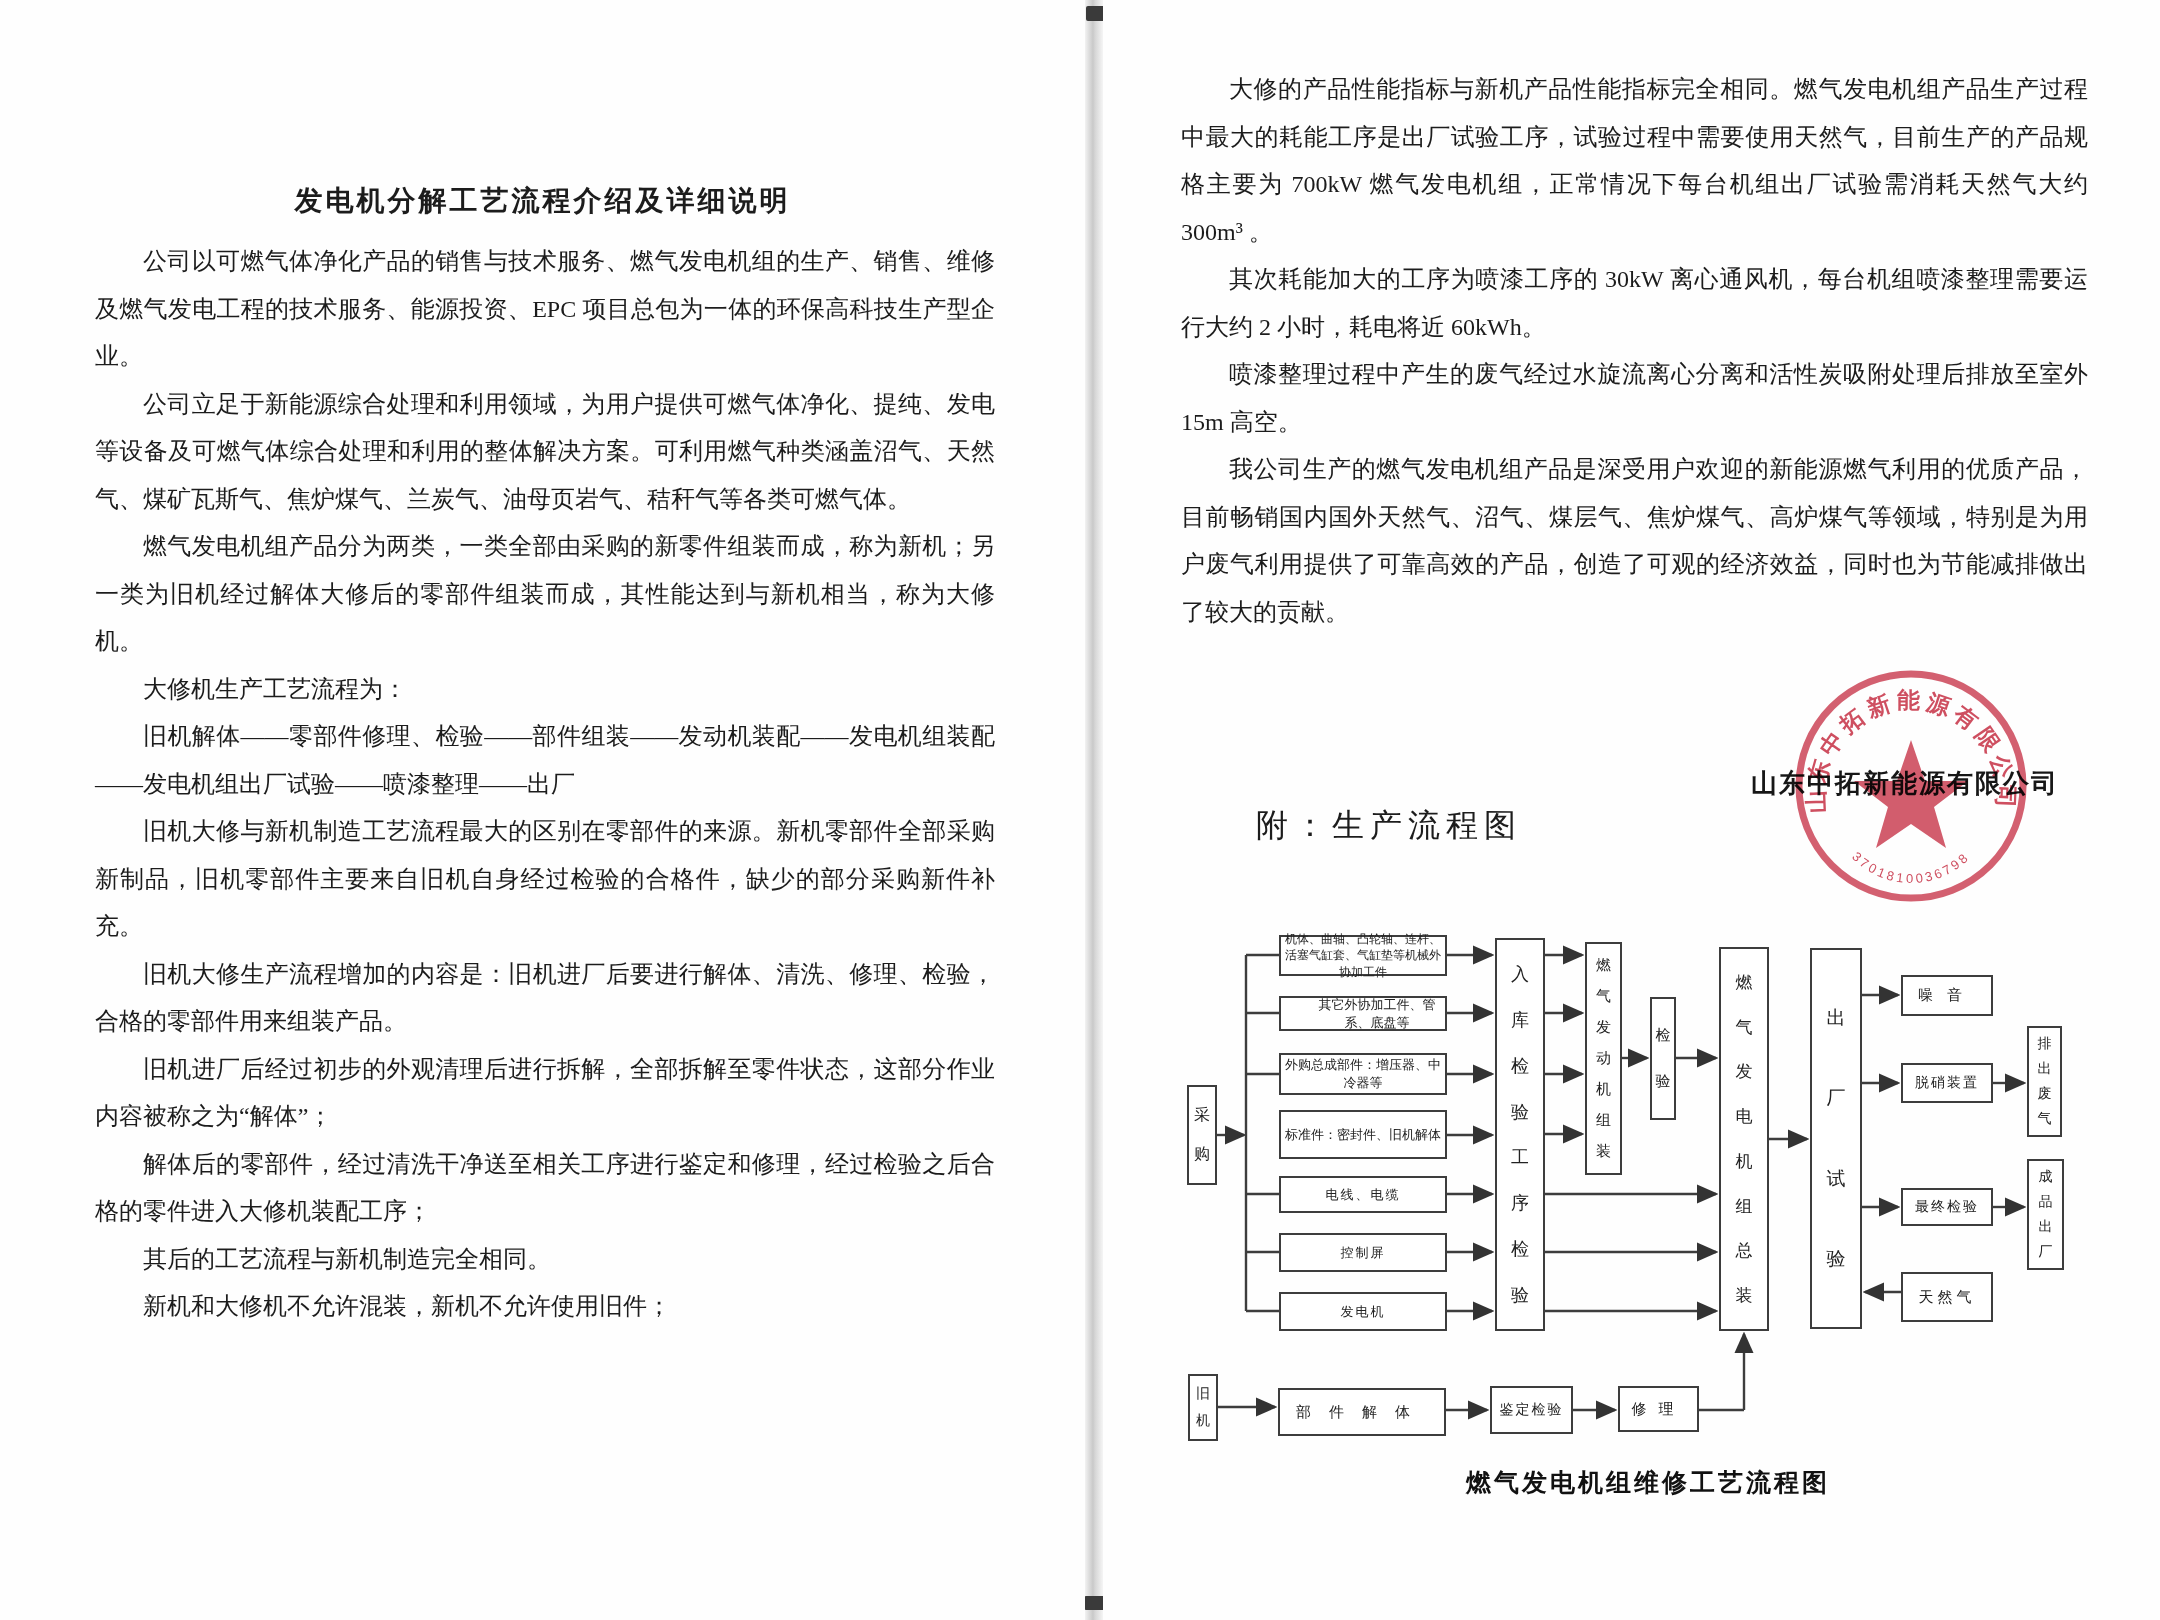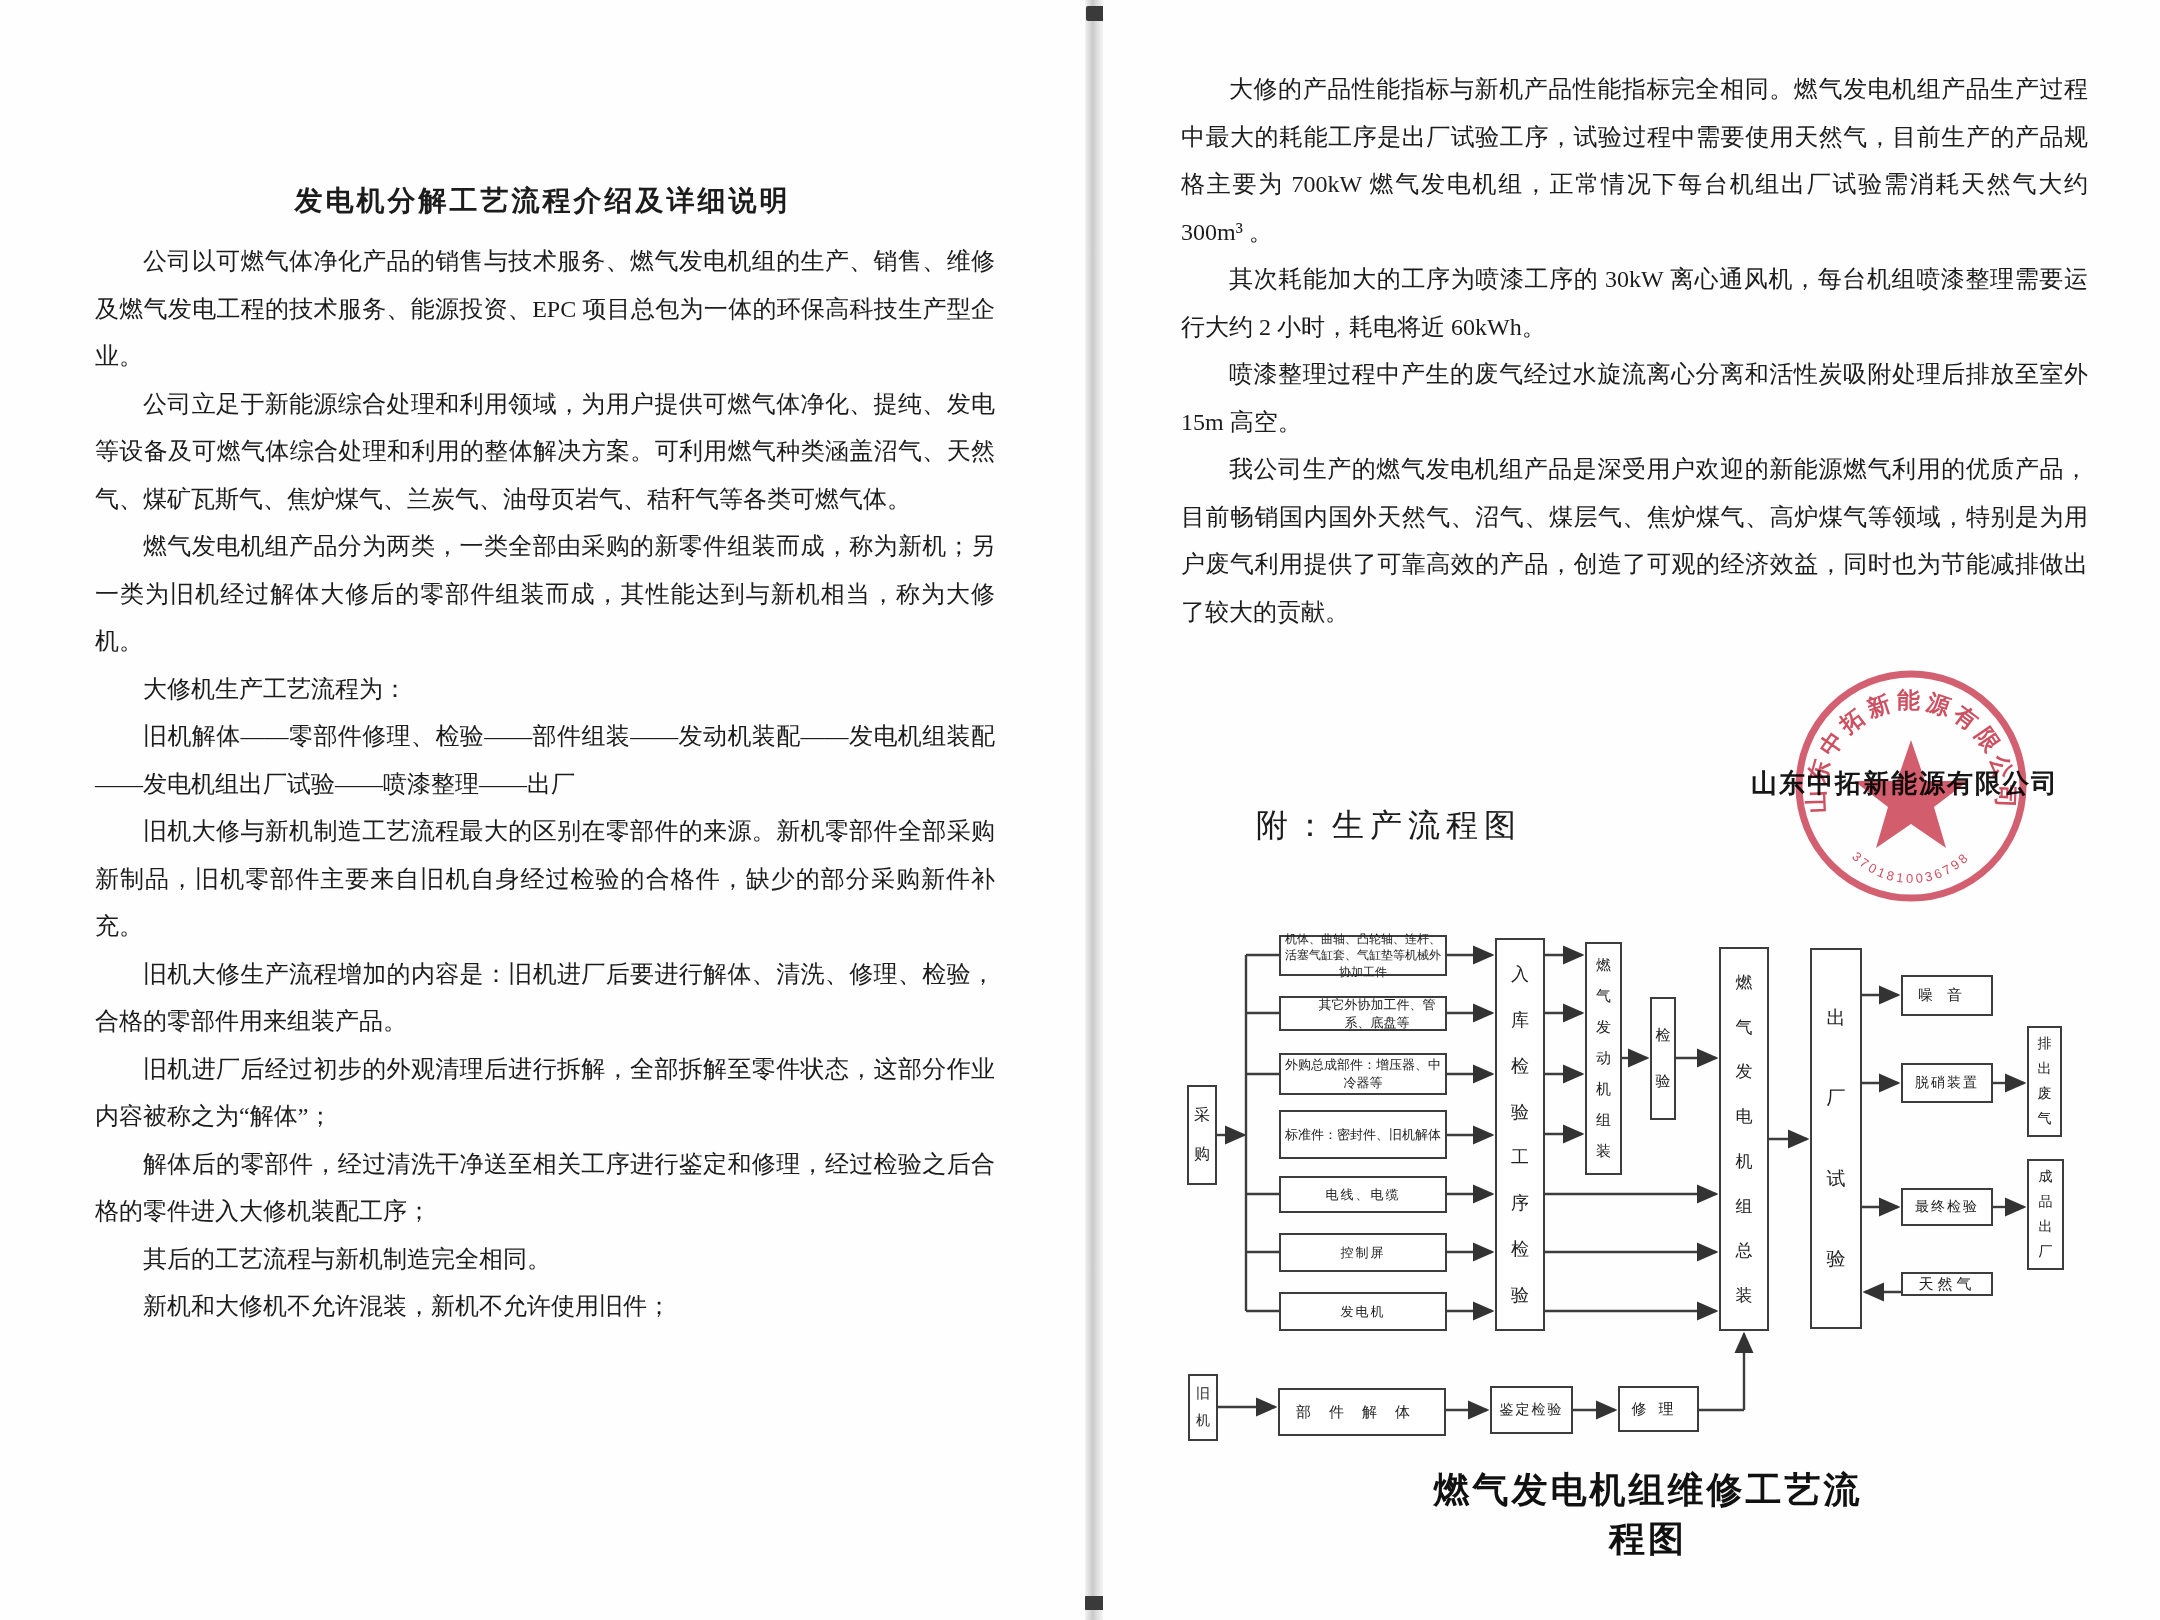--- a/index.html
+++ b/index.html
@@ -51,21 +51,21 @@
     position:absolute;border:2px solid #3d3d3d;background:#fff;
     display:flex;align-items:center;justify-content:center;
     box-sizing:border-box;color:#222;
     font-family:"Liberation Sans","DejaVu Sans",sans-serif;
     text-align:center;
   }
   .fc-node.vert{flex-direction:column;justify-content:space-evenly;}
   .fc-node.wrap2{line-height:1.35;padding:12px 3px;}
   .fc-caption{
     position:absolute;left:315px;top:1466px;width:460px;
-    font-size:36px;font-weight:bold;letter-spacing:3px;text-align:center;
+    font-size:25px;font-weight:bold;letter-spacing:3px;text-align:center;
     font-family:"Liberation Sans","DejaVu Sans",sans-serif;color:#111;
   }
   .fc-lines{position:absolute;left:0;top:0;}
 </style>
 </head>
 <body>
 
 <div class="gutter"></div>
 <div class="edge-shade-l"></div>
 <div class="edge-shade-r"></div>
@@ -235,21 +235,21 @@
           <span>废</span>
           <span>气</span>
         </div>
         <div class="fc-node" style="left: 798px; top: 1188px; width: 92px; height: 38px; font-size: 14px; letter-spacing: 2px;">最终检验</div>
         <div class="fc-node vert" style="left: 924px; top: 1159px; width: 37px; height: 111px; font-size: 14px; letter-spacing: 0px;">
           <span>成</span>
           <span>品</span>
           <span>出</span>
           <span>厂</span>
         </div>
-        <div class="fc-node" style="left: 798px; top: 1272px; width: 92px; height: 24px; font-size: 15px; letter-spacing: 4px; font-family: Liberation Mono, monospace;">天然气</div>
+        <div class="fc-node" style="left: 798px; top: 1272px; width: 92px; height: 50px; font-size: 15px; letter-spacing: 4px; font-family: Liberation Mono, monospace;">天然气</div>
         <div class="fc-node vert" style="left: 85px; top: 1374px; width: 30px; height: 67px; font-size: 14px; letter-spacing: 0px;">
           <span>旧</span>
           <span>机</span>
         </div>
         <div class="fc-node" style="left: 175px; top: 1388px; width: 168px; height: 48px; font-size: 15px; letter-spacing: 18px;">部件解体</div>
         <div class="fc-node" style="left: 387px; top: 1386px; width: 83px; height: 48px; font-size: 14px; letter-spacing: 2px;">鉴定检验</div>
         <div class="fc-node" style="left: 515px; top: 1386px; width: 81px; height: 46px; font-size: 15px; letter-spacing: 12px;">修理</div>
       </div>
     <div class="fc-caption">燃气发电机组维修工艺流程图</div>
   </div>

